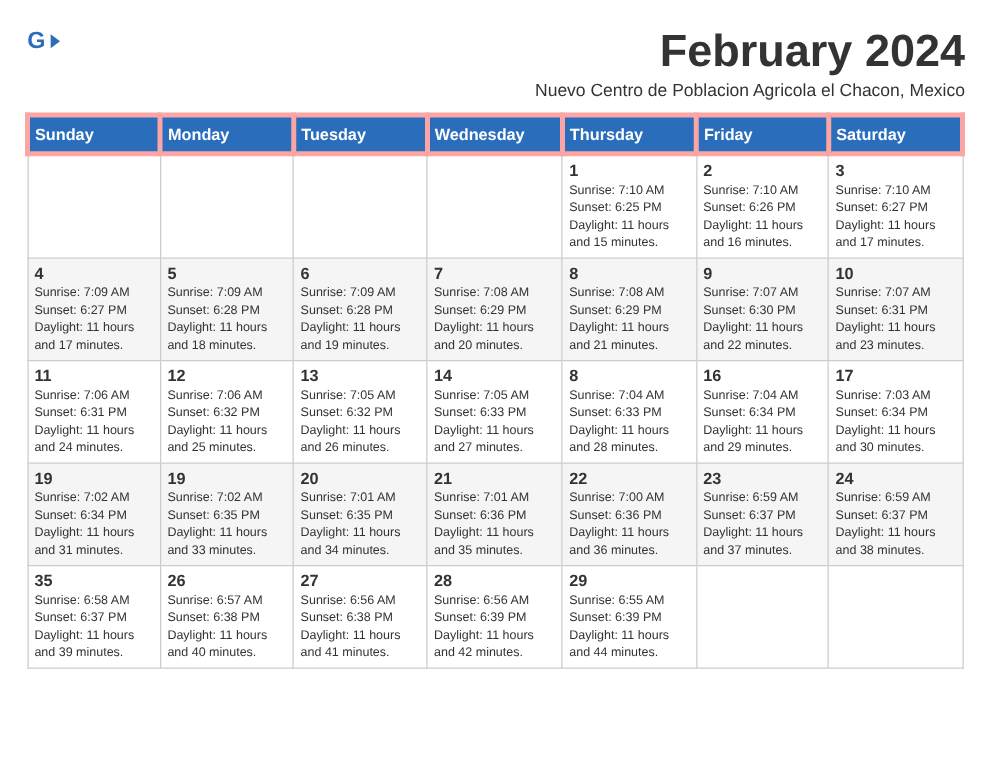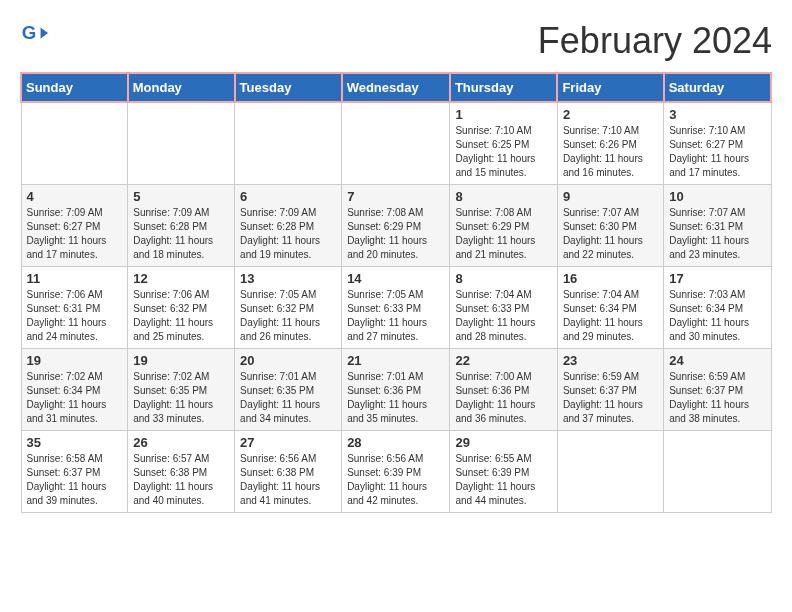--- a/index.html
+++ b/index.html
@@ -31,41 +31,41 @@
       width: 28px;
       height: 28px;
       margin-right: 4px;
     }
     .title-section {
       text-align: right;
       flex: 1;
     }
     .month-year {
       font-size: 36px;
-      font-weight: normal;
+      font-weight: bold;
       color: #333;
     }
     .location {
       font-size: 14px;
       color: #333;
       margin-top: 2px;
     }
     .calendar {
       width: 100%;
       border-collapse: collapse;
       margin-top: 8px;
     }
     .calendar th {
       background-color: #2a6ebb;
       color: #fff;
       font-size: 13px;
       font-weight: bold;
       padding: 6px 4px;
       text-align: left;
-      border: 2px solid #fca5a5;
+      border: 4px solid #fca5a5;
       margin-left: 21px;
     }
     .calendar td {
       border: 1px solid #ccc;
       vertical-align: top;
       padding: 4px 5px;
       font-size: 11px;
       color: #333;
       width: 110px;
       min-height: 80px;
@@ -93,20 +93,21 @@
 
 <div class="header-section">
   <div class="logo">
     <svg class="logo-icon" viewBox="0 0 30 30">
       <text x="2" y="20" font-size="20" fill="#2a6ebb" font-weight="bold">G</text>
       <polygon points="22,8 30,14 22,20" fill="#2a6ebb"></polygon>
     </svg>
   </div>
   <div class="title-section">
     <div class="month-year">February 2024</div>
+    <div class="location">Nuevo Centro de Poblacion Agricola el Chacon, Mexico</div>
   </div>
 </div>
 
 <table class="calendar">
   <thead>
     <tr>
     <th>Sunday</th>
         <th>Monday</th>
         <th>Tuesday</th>
         <th>Wednesday</th>

